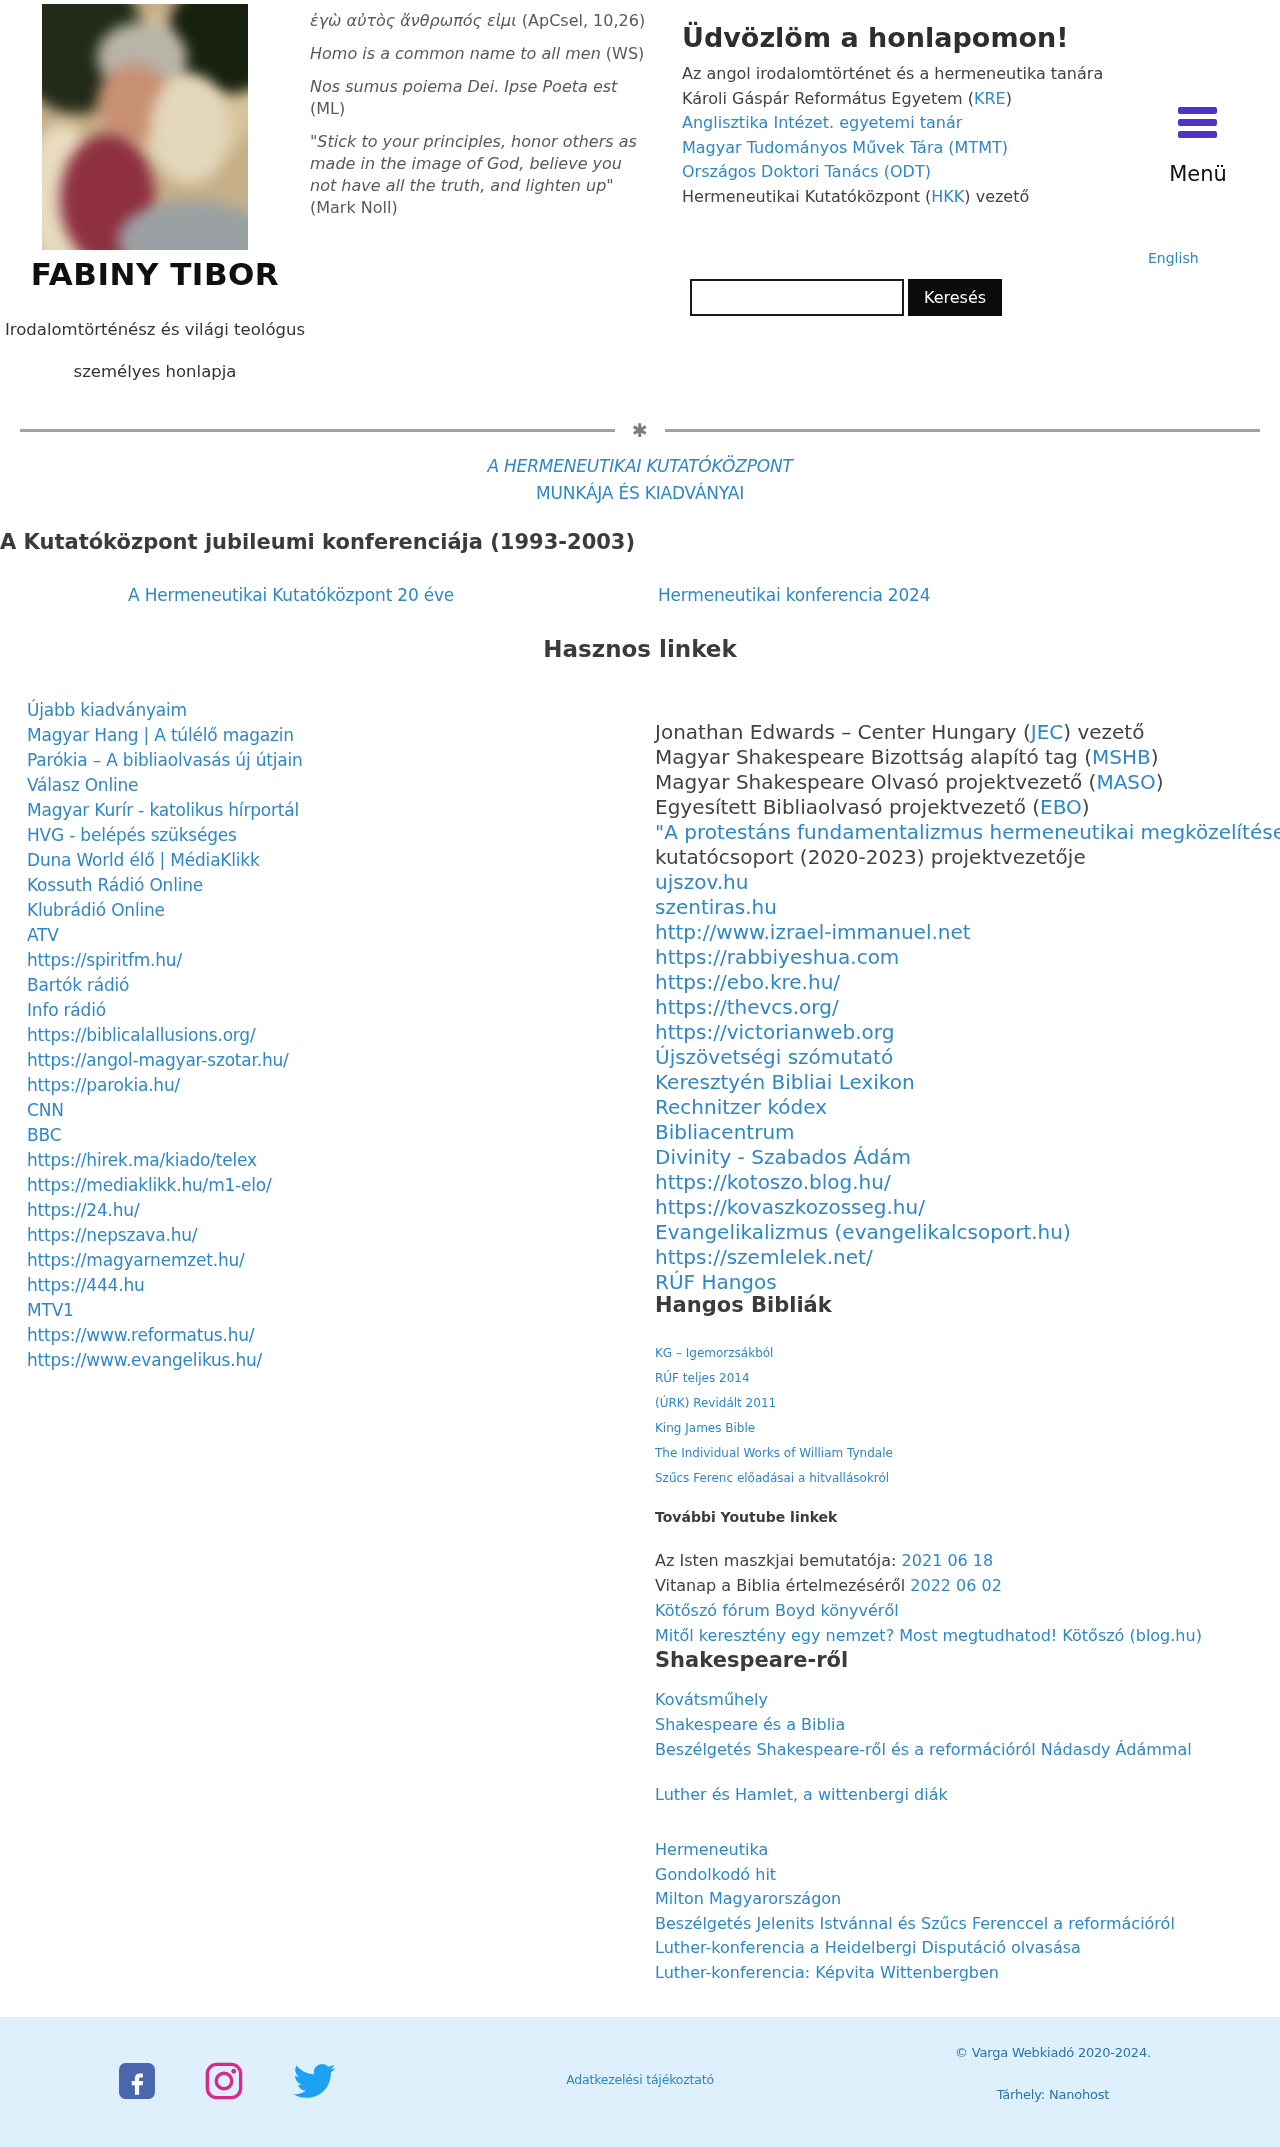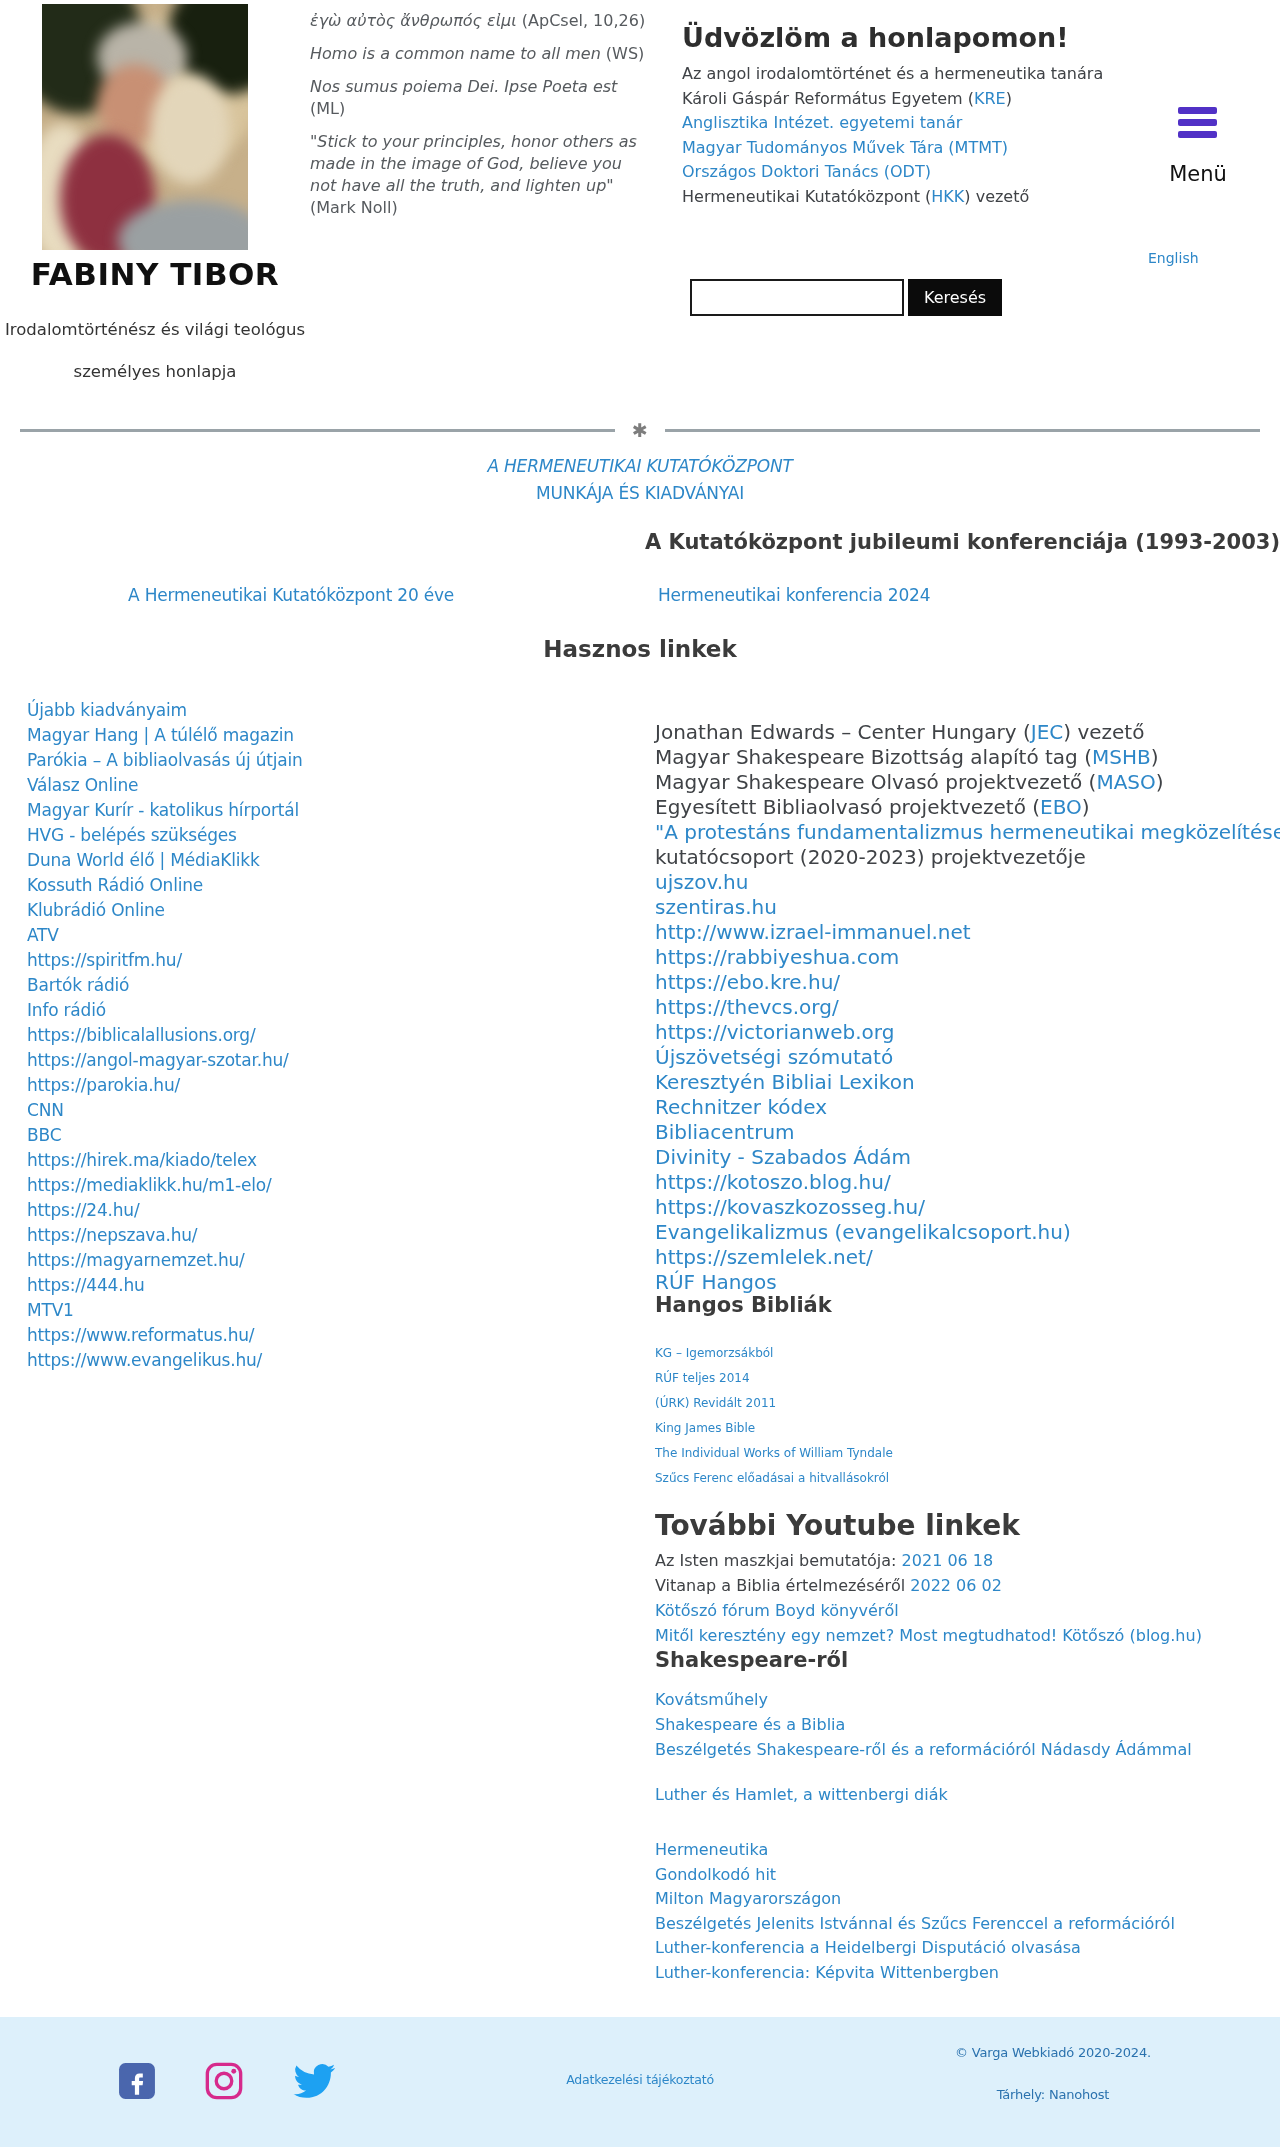--- a/index.html
+++ b/index.html
@@ -53,34 +53,34 @@
   .english{position:absolute;left:1148px;top:250px;width:100px;text-align:left;font-size:14px;color:var(--blue);}
 
   
   .divider{position:absolute;left:20px;top:418px;width:1240px;height:24px;display:flex;align-items:center;}
   .divider .line{flex:1;height:3px;background:#9aa3a8;}
   .divider .star{color:#7d7d7d;font-size:19px;padding:0 17px;line-height:1;}
 
   
   .rc-line1{position:absolute;left:0;top:456px;width:1280px;text-align:center;font-size:17px;color:var(--blue);letter-spacing:-0.2px;font-style:italic;}
   .rc-line2{position:absolute;left:0;top:483px;width:1280px;text-align:center;font-size:17px;color:var(--blue);letter-spacing:-0.2px;}
-  .rc-conference{position:absolute;left:0;top:530px;width:1280px;text-align:right;font-size:21px;font-weight:800;color:var(--dark);}
+  .rc-conference{position:absolute;left:0;top:530px;width:1280px;text-align:left;font-size:21px;font-weight:800;color:var(--dark);}
   .rc-left{position:absolute;left:128px;top:585px;font-size:17px;color:var(--blue);letter-spacing:-0.2px;}
   .rc-right{position:absolute;left:658px;top:585px;font-size:17px;color:var(--blue);letter-spacing:-0.2px;}
 
   .useful-title{position:absolute;left:0;top:636px;width:1280px;text-align:center;font-size:23px;font-weight:800;color:var(--dark);}
 
   
   .left-links{position:absolute;left:27px;top:698px;font-size:17px;line-height:25px;letter-spacing:-0.2px;}
   .right-rows{position:absolute;left:655px;top:720px;font-size:20px;line-height:25px;color:var(--text);}
   .right-rows .row span{color:var(--text);}
 
   .hangos-title{position:absolute;left:655px;top:1293px;font-size:21px;font-weight:800;color:var(--dark);}
   .hangos-links{position:absolute;left:655px;top:1341px;font-size:12px;line-height:25px;}
-  .yt-title{position:absolute;left:655px;top:1509px;font-size:28px;font-weight:800;color:var(--dark);}
+  .yt-title{position:absolute;left:655px;top:1509px;font-size:14px;font-weight:800;color:var(--dark);}
   .yt-rows{position:absolute;left:655px;top:1548px;font-size:16px;line-height:25px;color:var(--text);}
   .yt-rows .row span{color:var(--text);}
   .sh-title{position:absolute;left:655px;top:1648px;font-size:21px;font-weight:800;color:var(--dark);}
   .sh-links{position:absolute;left:655px;top:1687px;font-size:16px;line-height:25px;}
   .sh-standalone{position:absolute;left:655px;top:1785px;font-size:16px;color:var(--blue);}
   .sh-more{position:absolute;left:655px;top:1838px;font-size:16px;line-height:24.6px;}
 
   
   .footer{position:absolute;left:0;top:2017px;width:1280px;height:130px;background:var(--footer-bg);}
   .social{position:absolute;left:118px;top:42px;display:flex;align-items:center;gap:48px;}

